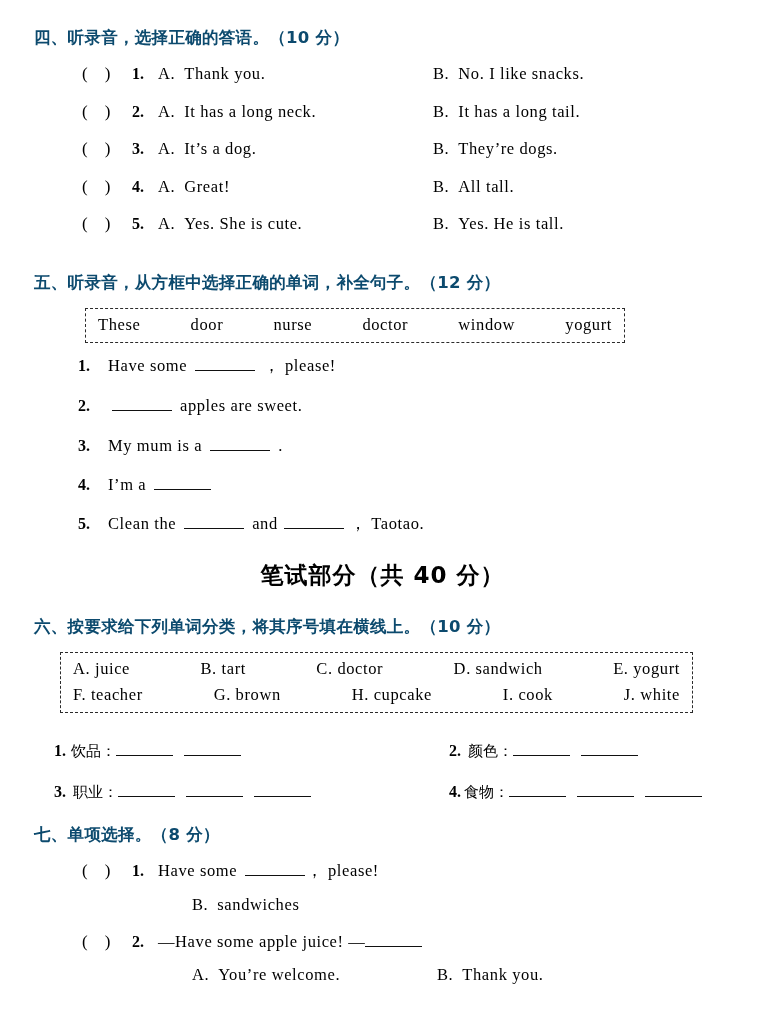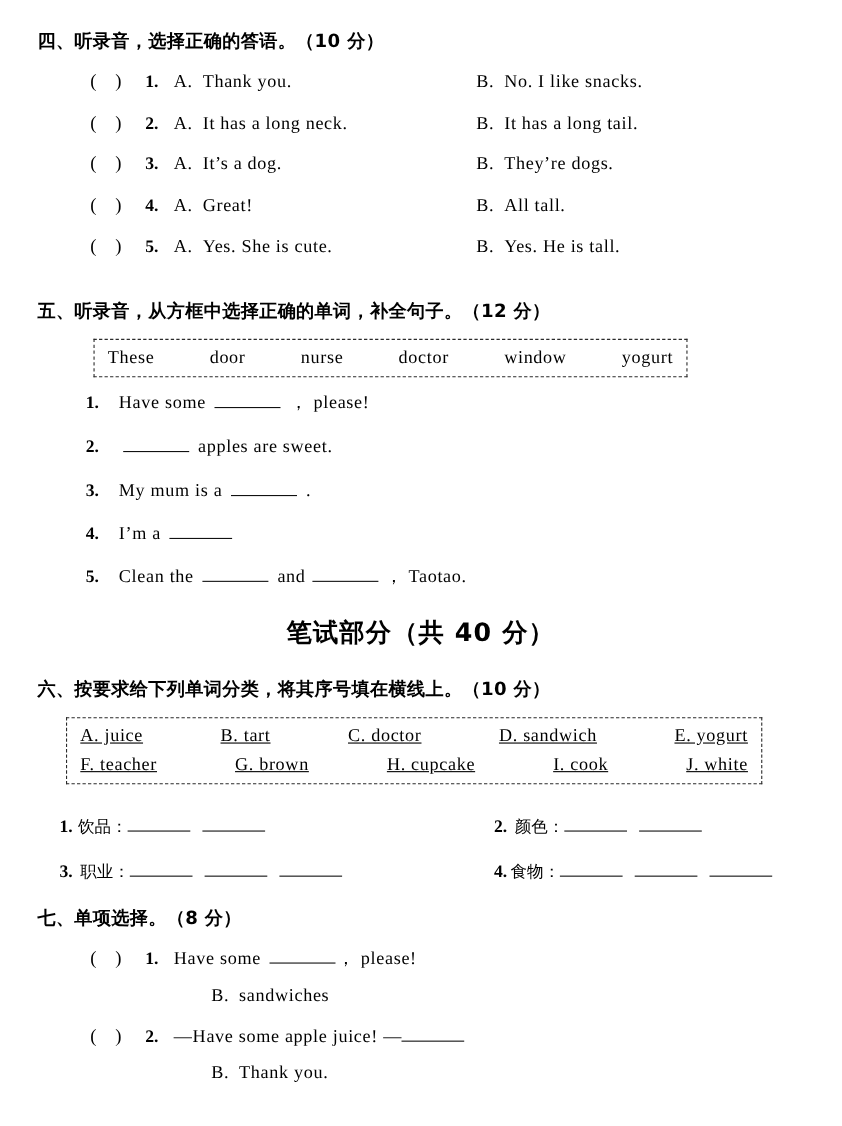--- a/index.html
+++ b/index.html
@@ -22,21 +22,21 @@
     padding: 0;
     box-sizing: border-box;
   }
 
   
   .sec-head {
     font-family: "DejaVu Sans", "Liberation Sans", sans-serif;
     font-weight: bold;
     font-size: 16.5px;
     letter-spacing: 0.3px;
-    color: #000000;
+    color: #0c4a6e;
     margin: 0;
     padding: 0;
     white-space: nowrap;
   }
 
   
   .part-title {
     text-align: center;
     font-family: "DejaVu Sans", "Liberation Sans", sans-serif;
     font-weight: bold;
@@ -250,21 +250,21 @@
       <span class="en">， Taotao.</span>
     </div>
   </div>
 
   <div class="part-title" style="position:absolute; left:0; top:560px; width:765px;">笔试部分（共 40 分）</div>
 
   <div style="position:absolute; left:34px; top:616px;">
     <div class="sec-head">六、按要求给下列单词分类，将其序号填在横线上。（10 分）</div>
   </div>
 
-  <div class="wordbank" style="position:absolute; left:60px; top:652px; width:633px;text-decoration:underline;">
+  <div class="wordbank" style="position:absolute; left:60px; top:652px; width:633px;">
     <div class="wb-row">
       <span class="en wb-item">A. juice</span>
       <span class="en wb-item">B. tart</span>
       <span class="en wb-item">C. doctor</span>
       <span class="en wb-item">D. sandwich</span>
       <span class="en wb-item">E. yogurt</span>
     </div>
     <div class="wb-row">
       <span class="en wb-item">F. teacher</span>
       <span class="en wb-item">G. brown</span>
@@ -334,17 +334,18 @@
       <span class="en"><span class="lbl">B.</span><span>sandwiches</span></span>
     </div>
 
     <div class="sc-q">
       <span class="paren q-bracket">(&nbsp;&nbsp;&nbsp;&nbsp;)</span>
       <span class="num q-no">2.</span>
       <span class="en">—Have some apple juice! —</span>
       <span class="blank b-mid" style="margin:0;"></span>
     </div>
     <div class="sc-opts">
+      <span class="en sc-a"><span class="lbl">A.</span><span>You’re welcome.</span></span>
       <span class="en"><span class="lbl">B.</span><span>Thank you.</span></span>
     </div>
   </div>
 
 </div>
 
 </body></html>

